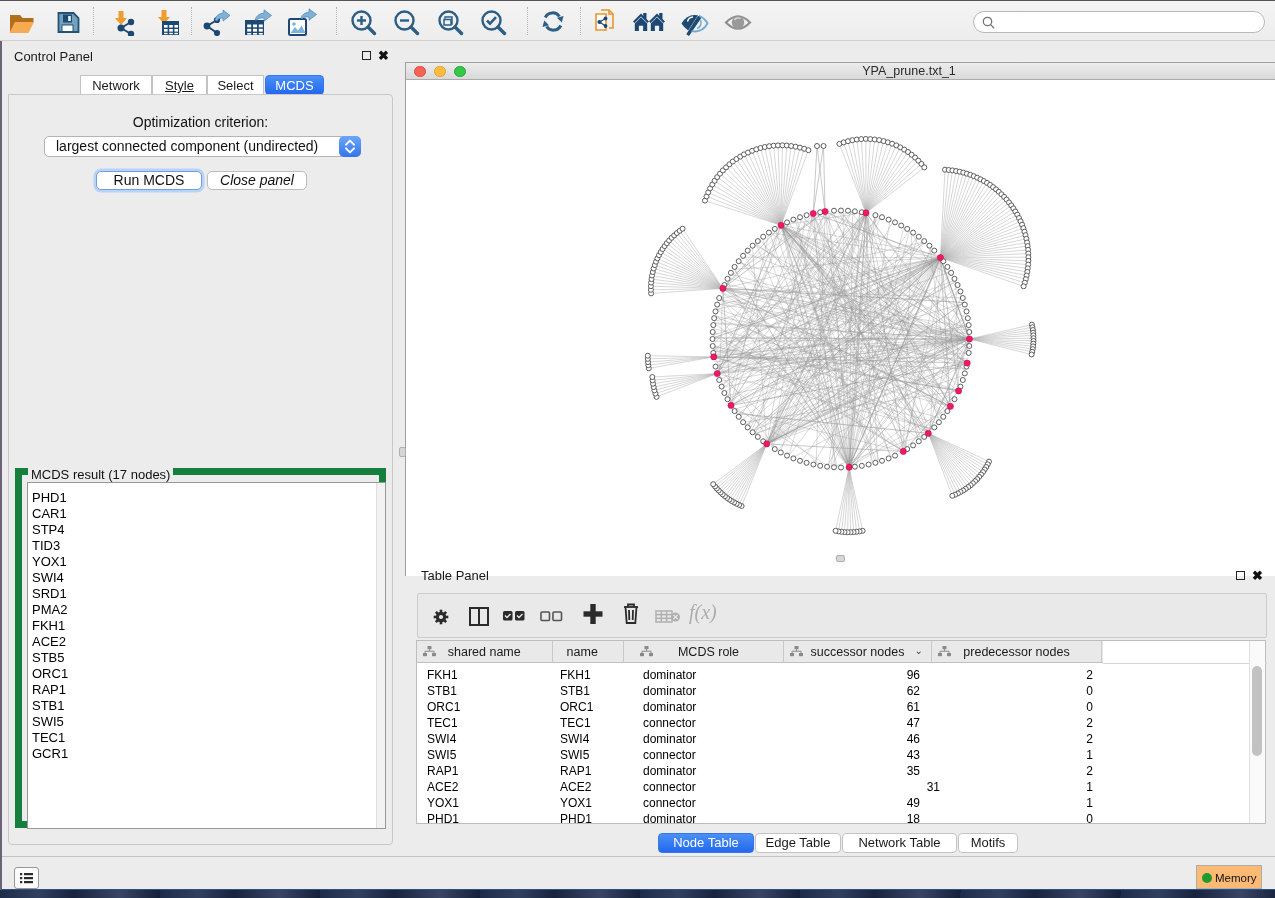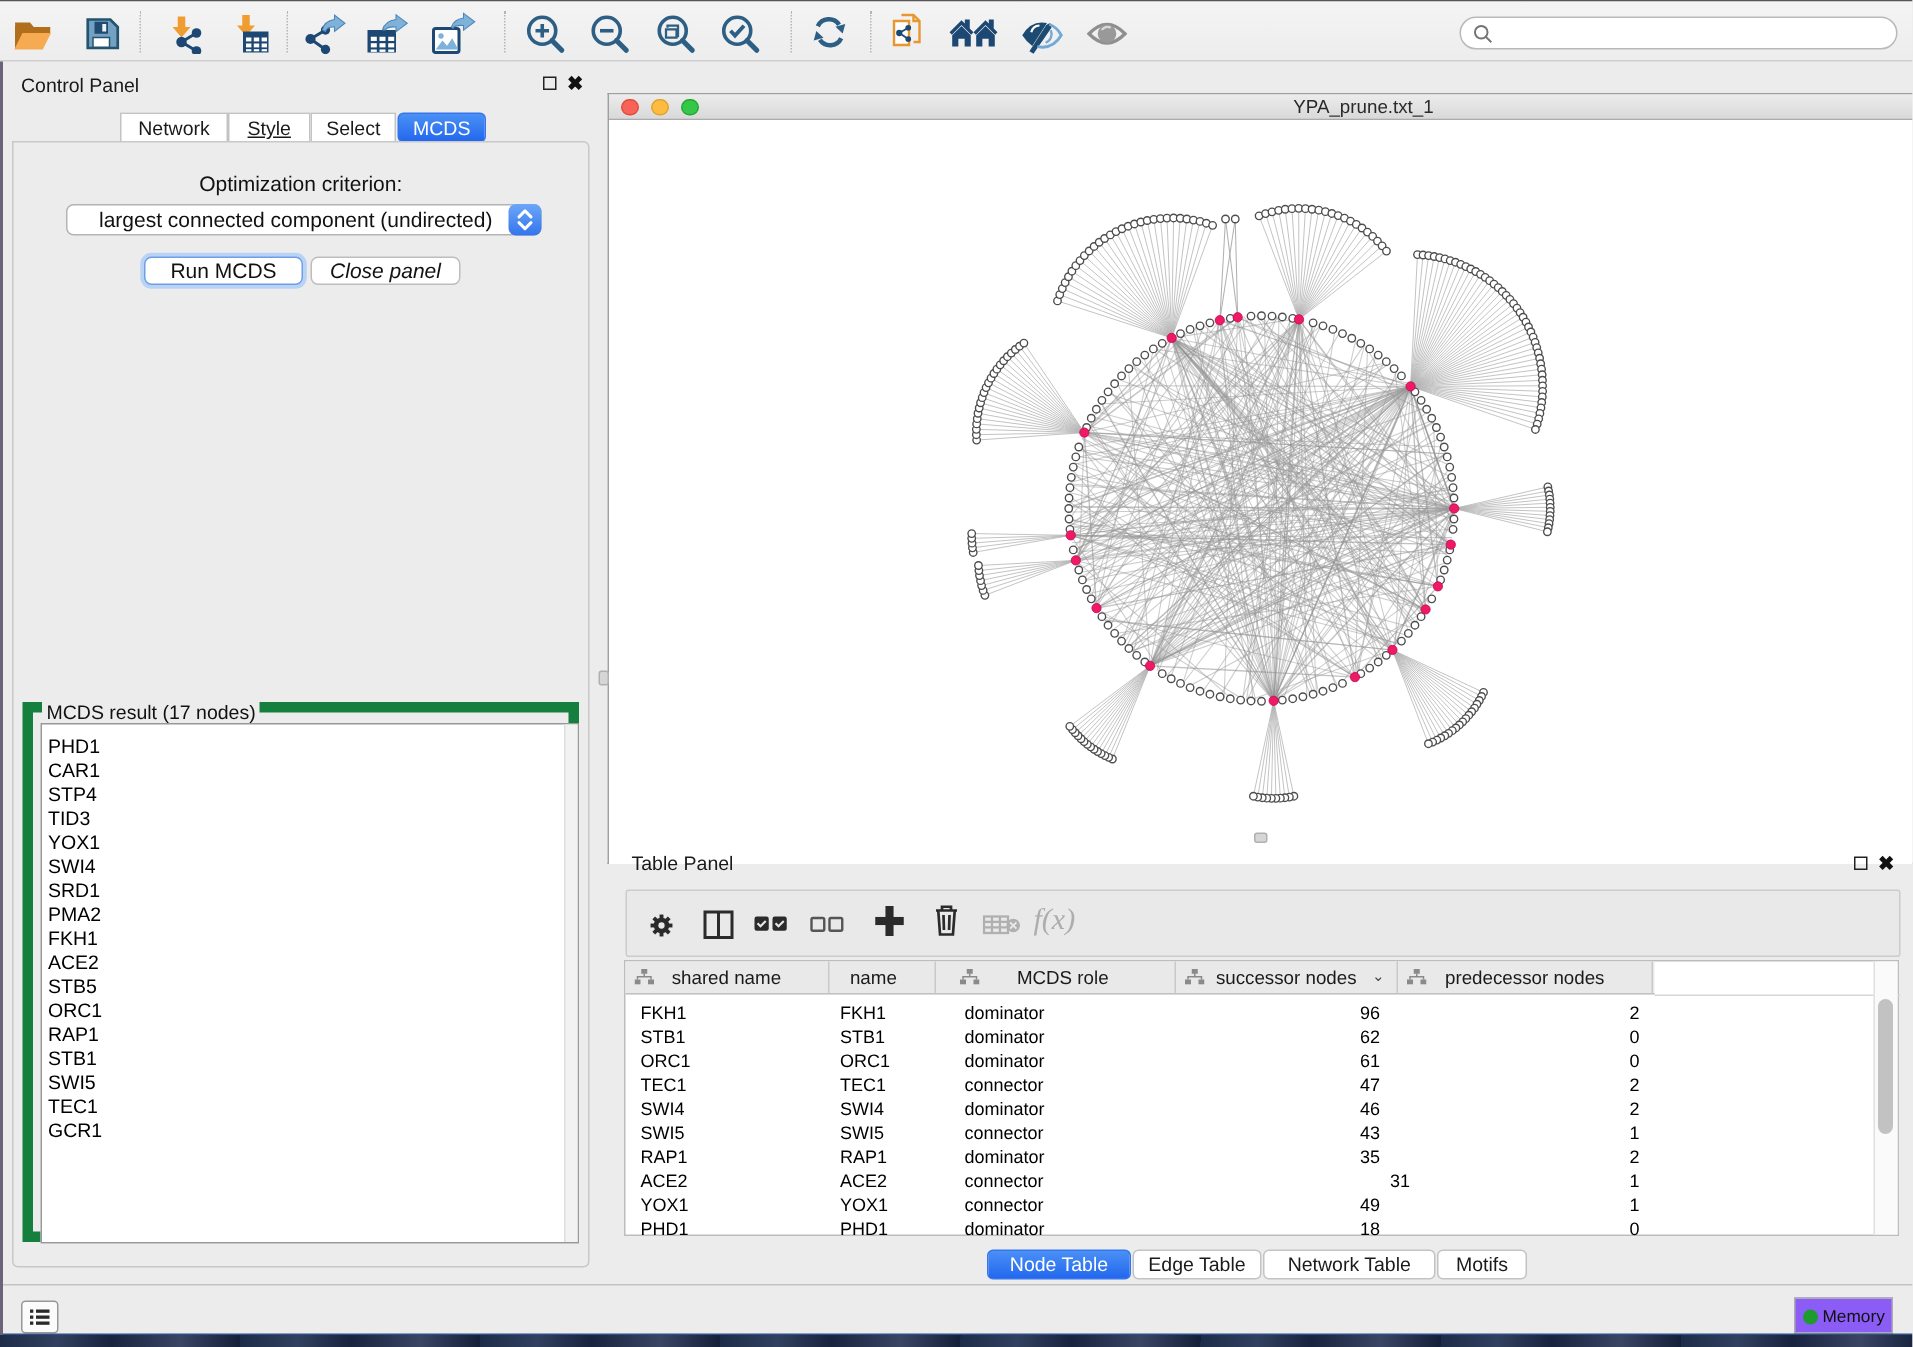--- a/index.html
+++ b/index.html
@@ -22,21 +22,21 @@
 
 #cp-tabs { position:absolute; left:80px; top:75px; height:20px; }
 .cptab { position:absolute; top:0; height:20px; background:#fff; border:1px solid #c3c3c3;
   font-size:13px; color:#1a1a1a; text-align:center; line-height:19px; }
 .cptab.active { background:linear-gradient(#4a90f5,#2368ee); color:#fff; border-color:#3575ef; border-radius:4px 4px 4px 4px; }
 
 #cp-body { position:absolute; left:8px; top:94px; width:385px; height:751px;
   background:#ececec; border:1px solid #c8c8c8; border-radius:0 4px 4px 4px; }
 #opt-label { position:absolute; left:0; top:19px; width:100%; text-align:center; font-size:14px; color:#111; }
 #dropdown { position:absolute; left:35px; top:41px; width:317px; height:21px; background:#fff;
-  border:1px solid #b4b4b4; border-radius:5px; font-size:14px; color:#111; line-height:19px; padding-left:21px; }
+  border:1px solid #b4b4b4; border-radius:5px; font-size:14px; color:#111; line-height:19px; padding-left:11px; }
 #dd-step { position:absolute; right:-1px; top:-1px; width:22px; height:21px; border-radius:5px;
   background:linear-gradient(#6ca6f9,#3375ec); }
 .btn { position:absolute; height:19px; background:#fff; border:1px solid #bdbdbd; border-radius:5px;
   font-size:14px; color:#111; text-align:center; line-height:17px; }
 #btn-run { left:87px; top:76px; width:106px; box-shadow:0 0 0 2.5px #b9d3f6; border-color:#6f9fe3; }
 #btn-close { left:198px; top:76px; width:100px;font-style:italic; }
 
 #mcds-group { position:absolute; left:6px; top:373px; width:371px; height:360px; border:7px solid #15803d; }
 #mcds-label { position:absolute; left:6px; top:-8px; background:#ececec; padding:0 3px; font-size:13px; color:#111; }
 #mcds-list { position:absolute; left:5px; top:7px; width:359px; height:347px; background:#fff;
@@ -77,21 +77,21 @@
 #bottom-tabs { position:absolute; left:658px; top:833px; height:20px; font-size:13px; }
 .btab { position:absolute; top:0; height:20px; background:#fff; border:1px solid #c3c3c3; border-radius:4px;
   color:#1a1a1a; text-align:center; line-height:18px; }
 .btab.active { background:linear-gradient(#4a90f5,#2368ee); color:#fff; border-color:#3575ef; }
 
 
 #statusbar { position:absolute; left:0; top:856px; width:1275px; height:34px;
   background:#ececec; border-top:1px solid #c2c2c2; }
 #listbtn { position:absolute; left:14px; top:10px; width:25px; height:22px; background:#fbfbfb;
   border:1px solid #989898; border-radius:3px; }
-#membtn { position:absolute; right:13px; top:8px; width:66px; height:24px; background:#8b5cf6;
+#membtn { position:absolute; right:13px; top:8px; width:66px; height:24px; background:#fdba74;
   border:1px solid #adadad; border-radius:0; font-size:12px; color:#111; }
 #memdot { position:absolute; left:5px; top:7px; width:10px; height:10px; border-radius:50%; background:#1d9b2f; }
 #memtxt { position:absolute; left:18px; top:5.5px; font-size:11.5px; }
 
 #wallpaper { position:absolute; left:0; top:889px; width:1275px; height:9px;
   border-top:1.5px solid #2b4f86;
   background:repeating-linear-gradient(92deg,#1d2c49 0px,#32405f 38px,#18233e 74px,#3a4565 120px,#141f38 160px); }
 #leftedge { position:absolute; left:0; top:41px; width:2px; height:849px; background:#6b6378; }
 </style>
 </head>

